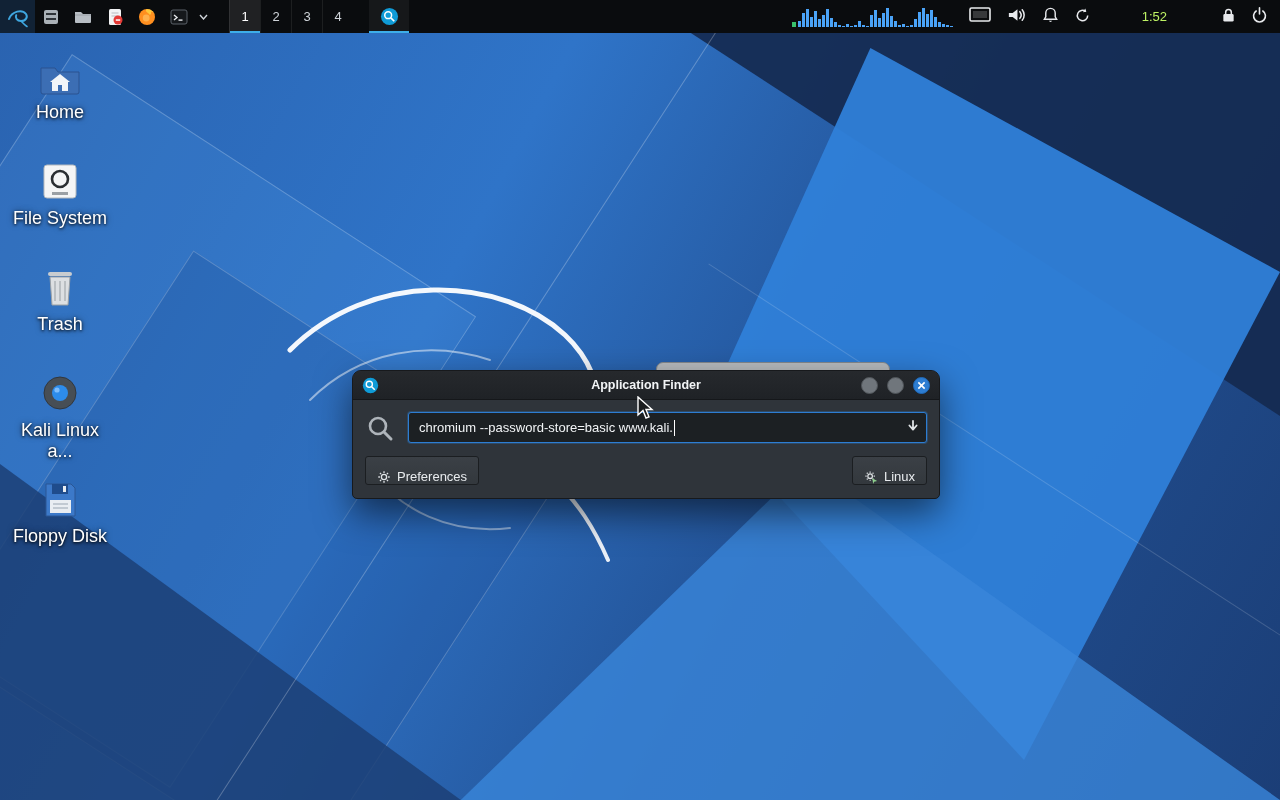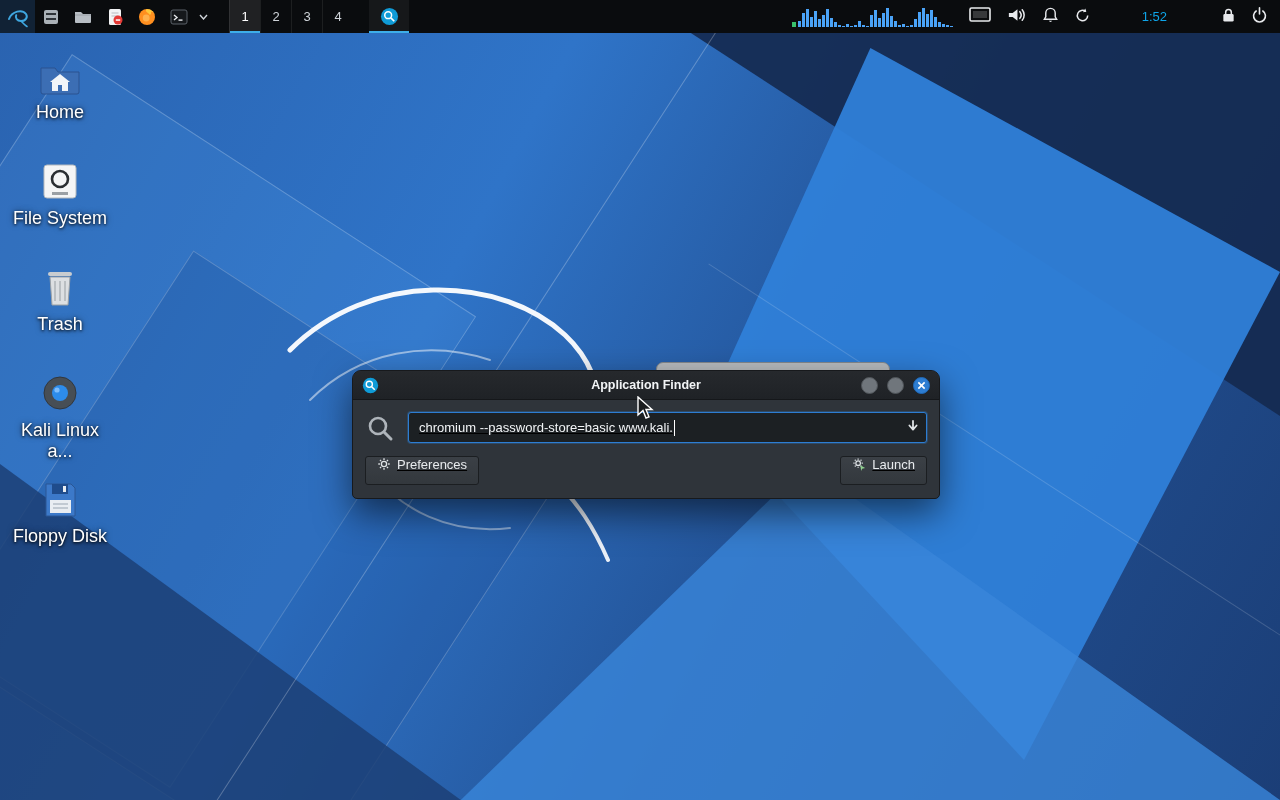--- a/index.html
+++ b/index.html
@@ -26,21 +26,21 @@
     display:flex;align-items:stretch;color:#dfe3e6;z-index:50;font-size:13px;}
   .pitem{display:flex;align-items:center;justify-content:center;}
   .menu-btn{width:35px;background:rgba(49,140,231,.18);}
   .launcher{width:32px;}
   .chev{width:16px;}
   .ws{width:30px;color:#cfd4d9;border-left:1px solid rgba(255,255,255,.08);}
   .ws:last-of-type{border-right:1px solid rgba(255,255,255,.08);}
   .ws.active{background:rgba(255,255,255,.09);box-shadow:inset 0 -2px 0 #3daee9;color:#fff;}
   .task{width:40px;margin-left:16px;background:rgba(255,255,255,.05);box-shadow:inset 0 -2px 0 #3daee9;}
   .tray{margin-left:auto;display:flex;align-items:center;gap:15px;padding-right:12px;}
-  .clock{color:#0ea5e9;margin-left:36px;}
+  .clock{color:#bef264;margin-left:36px;}
   .traygap{width:24px;}
 
   
   .dicon{position:absolute;left:8px;width:104px;text-align:center;color:#fff;font-size:18px;
     text-shadow:0 1px 3px rgba(0,0,0,.95),0 0 6px rgba(0,0,0,.6);z-index:5;cursor:default;}
   .dicon .art{display:block;margin:0 auto 6px;}
   .d-home{top:56px}.d-fs{top:162px}.d-trash{top:268px}.d-kali{top:374px}.d-floppy{top:480px}
 
   
   .bg-window{position:absolute;left:656px;top:362px;width:232px;height:16px;background:#b9bdc0;
@@ -48,29 +48,29 @@
 
   
   .finder{position:absolute;left:352px;top:370px;width:586px;background:#2f343a;
     border:1px solid #17191c;border-radius:9px 9px 5px 5px;box-shadow:0 14px 36px rgba(0,0,0,.55);z-index:30;}
   .titlebar{position:relative;height:28px;display:flex;align-items:center;padding:0 9px;
     background:linear-gradient(#26292d,#1f2226);border-bottom:1px solid #15171a;border-radius:8px 8px 0 0;}
   .title{position:absolute;left:0;right:0;text-align:center;font-weight:bold;font-size:12.5px;color:#f2f4f6;pointer-events:none;}
   .tb-right{margin-left:auto;display:flex;align-items:center;gap:9px;}
   .wbtn{width:15px;height:15px;border-radius:50%;background:#70767c;border:1px solid #50555a;}
   .wbtn.close{background:#2d7dd2;border-color:#1f69b8;display:flex;align-items:center;justify-content:center;}
-  .fbody{padding:12px 12px 13px;text-decoration:underline;}
+  .fbody{padding:12px 12px 13px;}
   .search-row{display:flex;align-items:center;gap:13px;margin-bottom:13px;}
   .fake-input{flex:1;height:29px;background:#1c2023;border:1px solid #2d7dd2;
     box-shadow:0 0 0 1px rgba(45,125,210,.3);border-radius:3px;display:flex;align-items:center;
     padding:0 28px 0 10px;color:#f2f4f6;font-size:13px;position:relative;white-space:nowrap;overflow:hidden;}
   .caret{width:1px;height:16px;background:#fff;margin-left:1px;flex:none;}
   .combo-arrow{position:absolute;right:7px;top:50%;transform:translateY(-50%);}
   .btn-row{display:flex;justify-content:space-between;}
-  .btn{display:flex;align-items:flex-start;gap:6px;height:27px;padding:0 11px;
+  .btn{display:flex;align-items:flex-end;gap:6px;height:27px;padding:0 11px;
     background:linear-gradient(#3b4046,#33383d);border:1px solid #1b1e21;border-radius:3px;
     color:#e8ebee;font-size:13px;cursor:default;}
 
   .cursor{position:absolute;left:636px;top:396px;z-index:60;}
 </style>
 </head>
 <body>
 
 <div class="screen">
 
@@ -188,21 +188,21 @@
           <span>Preferences</span>
         </div>
         <div class="btn">
           <svg width="14" height="14" viewBox="0 0 16 16">
             <g stroke="#dfe3e6" stroke-width="1.4" fill="none">
               <circle cx="7" cy="7" r="2.6"></circle>
               <path d="M7 1.6 V3 M7 11 V12.4 M1.6 7 H3 M11 7 H12.4 M3.2 3.2 L4.2 4.2 M9.8 9.8 L10.8 10.8 M10.8 3.2 L9.8 4.2 M4.2 9.8 L3.2 10.8"></path>
             </g>
             <path d="M9.5 9.5 L15 12.5 L11.5 13.5 L10.5 16 Z" fill="#8fd18f" stroke="none"></path>
           </svg>
-          <span>Launch</span>
+          <span>Linux</span>
         </div>
       </div>
     </div>
   </div>
 
   <svg class="cursor" width="20" height="24" viewBox="0 0 20 24">
     <path d="M2 1 L2 19 L7 14.5 L10 22 L13 20.8 L10 13.5 L16 13.5 Z" fill="#1b1d1f" stroke="#ffffff" stroke-width="1.4"></path>
   </svg>
 
   <div class="panel">

